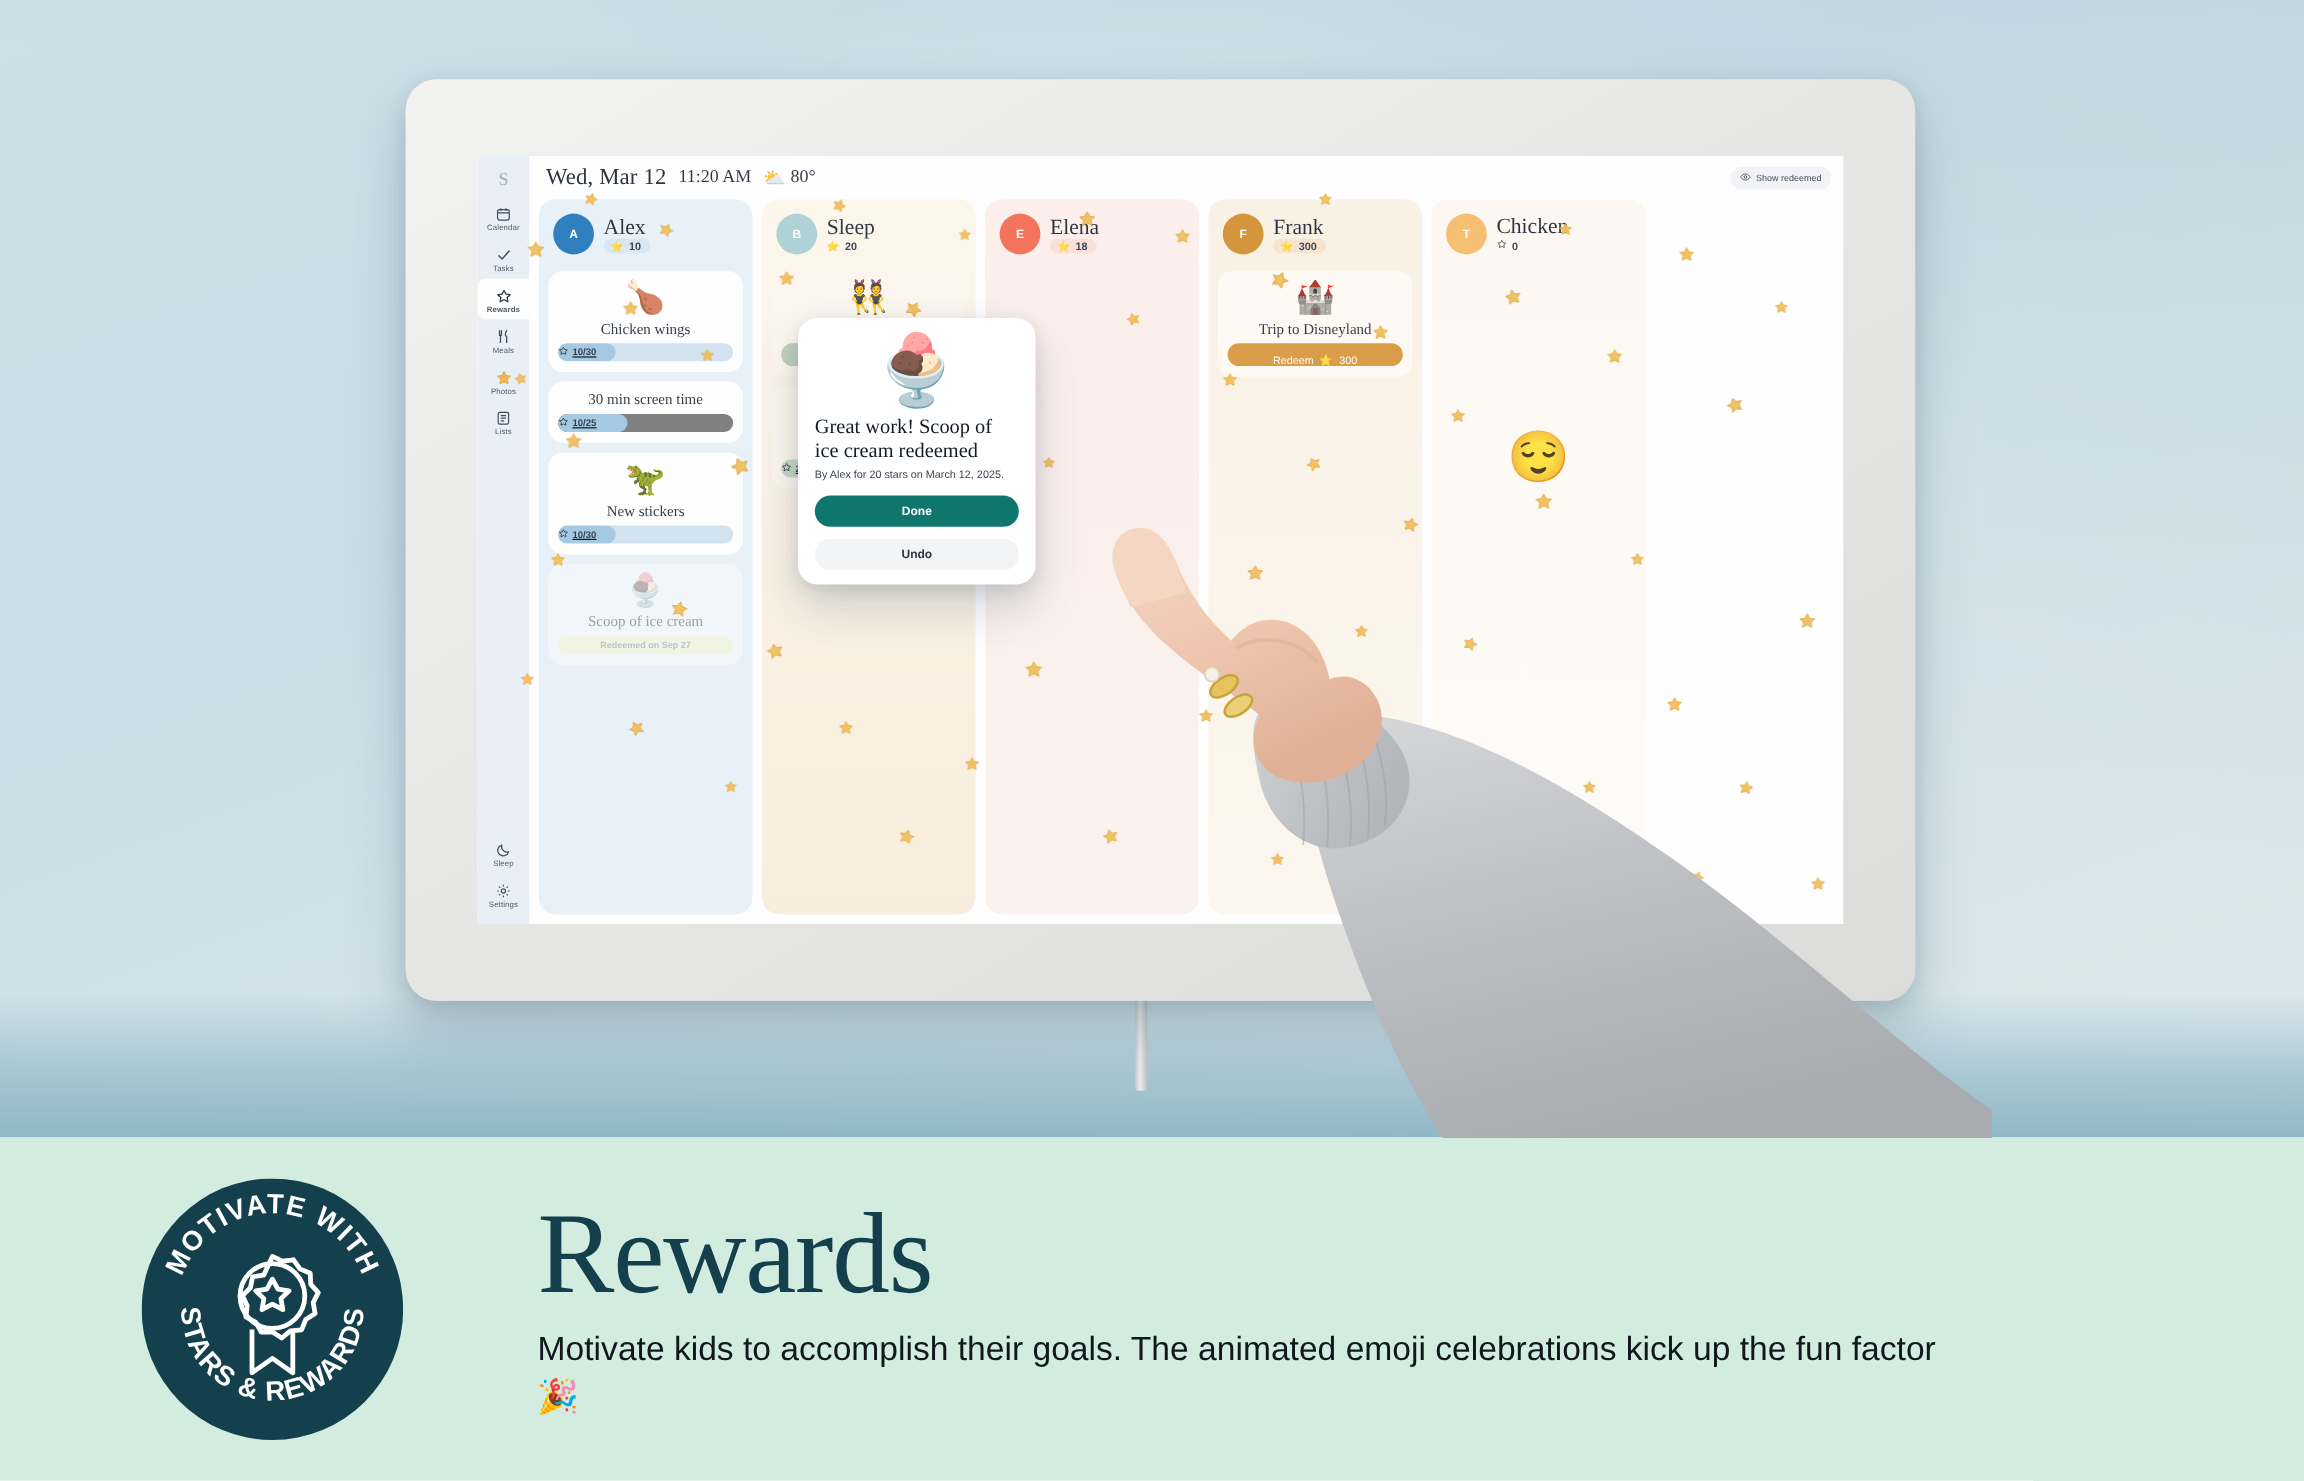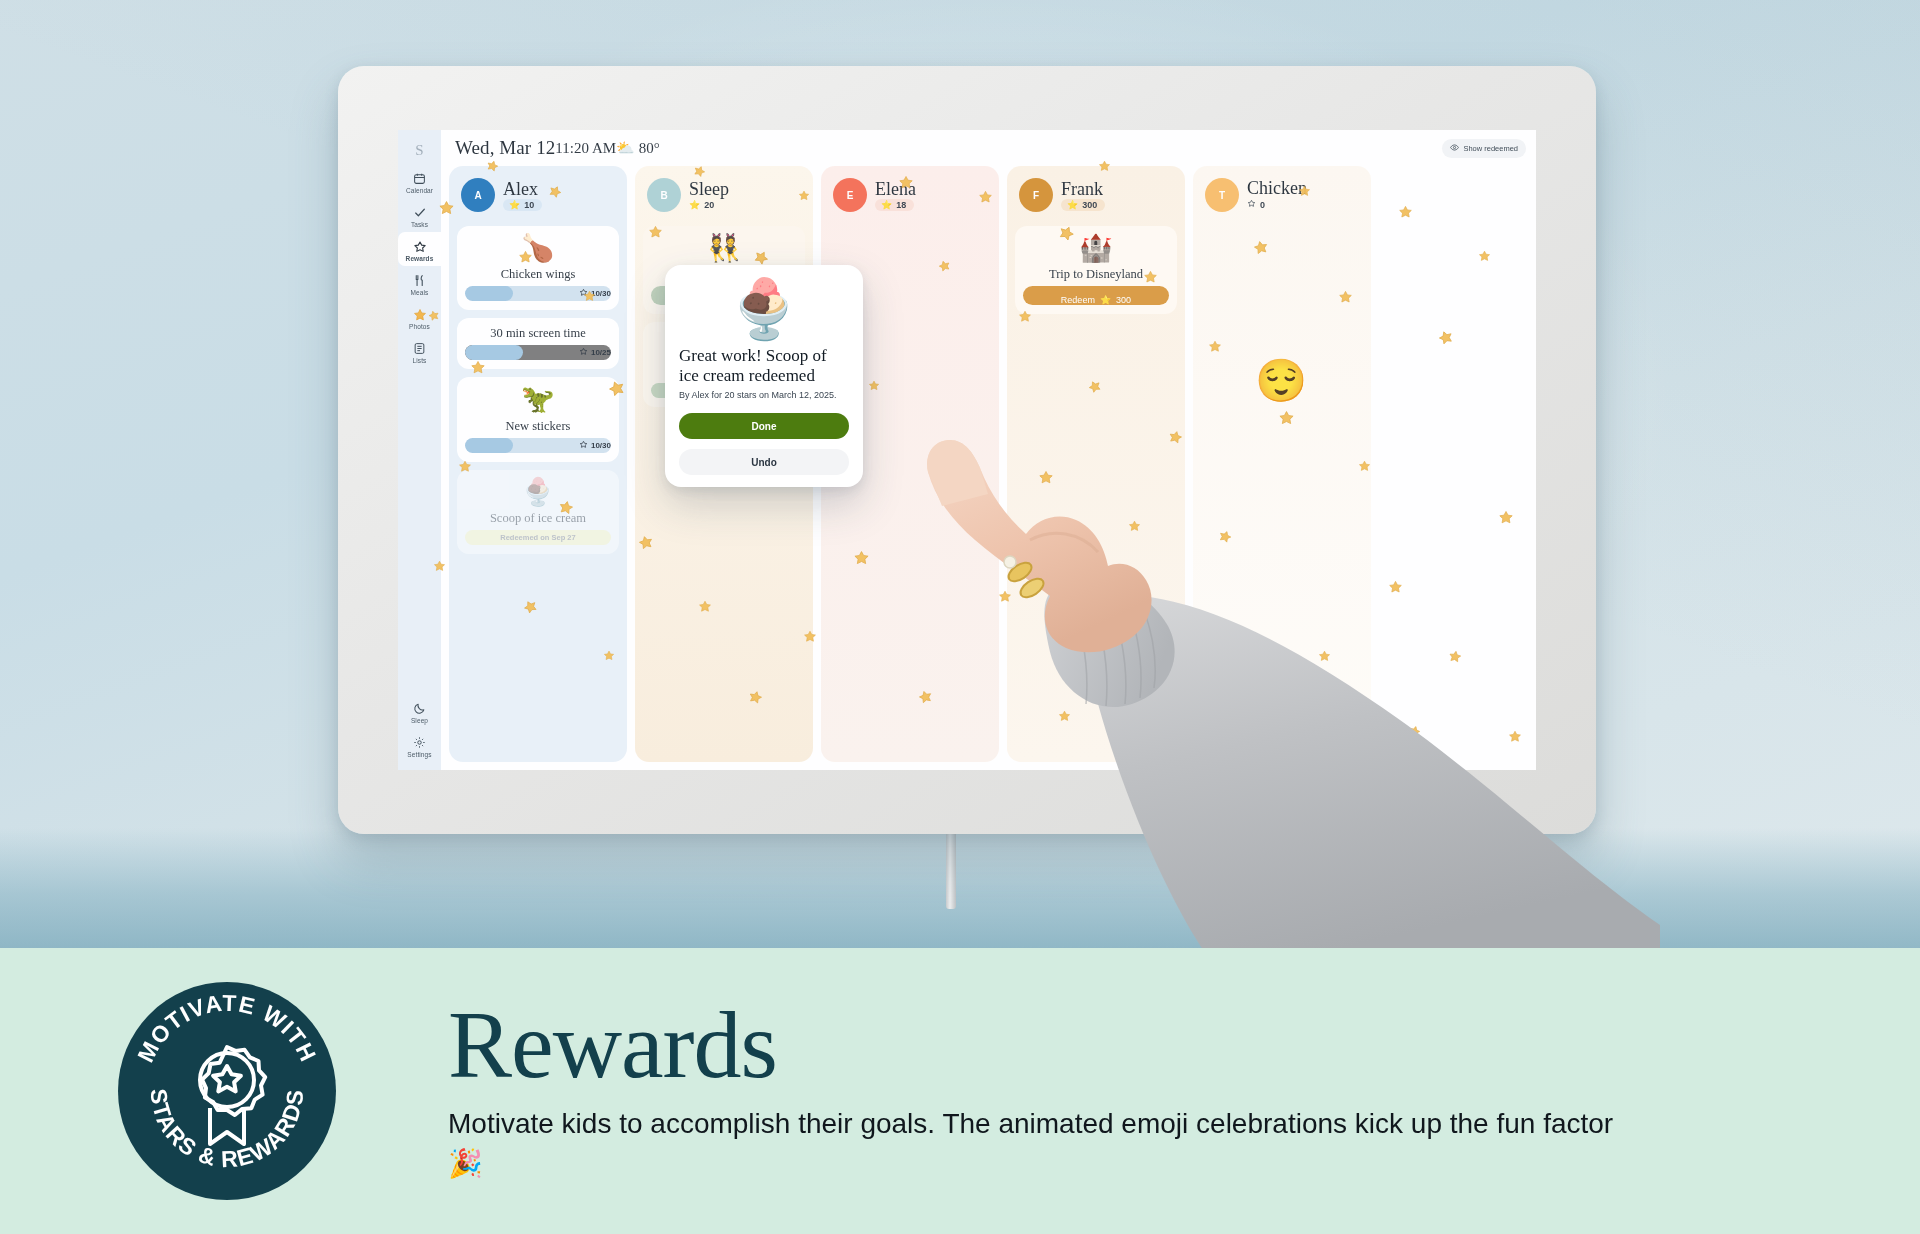--- a/index.html
+++ b/index.html
@@ -62,21 +62,21 @@
   .nav-item.active { background: #ffffff; border-radius: 7px 0 0 7px; }
   .nav-ico { display: block; height: 15px; line-height: 15px; font-size: 13px; }
   .nav-ico svg { display: inline-block; vertical-align: middle; }
   .nav-lbl { display: block; font-size: 6.5px; letter-spacing: .1px; margin-top: 2px; color: #3a4a56; }
   .nav-item.active .nav-lbl { font-weight: bold; }
   #nav-bottom { position: absolute; bottom: 8px; left: 0; width: 43px; }
 
   #content { flex: 1; display: flex; flex-direction: column; min-width: 0; background: #fff; }
 
   #topbar {
-    height: 36px; display: flex; align-items: center; 
+    height: 36px; display: flex; align-items: center; gap: 10px;
     padding: 0 10px 0 14px; flex: 0 0 36px;
   }
   #date-txt { font-family: "Liberation Serif", serif; font-size: 19px; color: #16202a; letter-spacing: .1px; }
   #time-txt { font-family: "Liberation Serif", serif; font-size: 15px; color: #1c2630; }
   #weather { display: flex; align-items: center; gap: 4px; font-family: "Liberation Serif", serif; font-size: 15px; color: #1c2630; }
   #topbar-spacer { flex: 1; }
   #show-redeemed {
     display: flex; align-items: center; gap: 4px;
     font-size: 7.5px; color: #2b3945; padding: 4px 8px; border-radius: 11px;
     background: #f1f3f5; cursor: pointer; white-space: nowrap;
@@ -102,21 +102,21 @@
   }
 
   .reward-card {
     border-radius: 12px; padding: 8px 8px 9px; display: flex; flex-direction: column;
     align-items: center; gap: 5px; cursor: pointer;
   }
   .card-emoji { font-size: 27px; line-height: 1.05; }
   .card-title { font-family: "Liberation Serif", serif; font-size: 12.5px; color: #1d2731; text-align: right; line-height: 1.12; }
   .progress {
     width: 100%; height: 15px; border-radius: 8px; position: relative; overflow: hidden;
-    display: flex; align-items: center; justify-content: flex-end;
+    display: flex; align-items: center; justify-content: flex-start; text-decoration: underline;
   }
   .progress-fill { position: absolute; left: 0; top: 0; bottom: 0; border-radius: 8px; }
   .progress-lbl { position: relative; font-size: 8px; font-weight: bold; color: #1f2a35; display: flex; align-items: center; gap: 3px; }
   .redeem-btn {
     width: 100%; height: 19px; border-radius: 10px; display: flex; align-items: flex-end;
     justify-content: center; gap: 5px; color: #fff; font-size: 9px; font-weight: normal; cursor: pointer;
   }
   .redeemed-bar {
     width: 100%; height: 15px; border-radius: 8px; background: #fef9c3;
     display: flex; align-items: center; justify-content: center;
@@ -134,21 +134,21 @@
     box-shadow: 0 18px 40px rgba(50,70,90,0.22), 0 4px 12px rgba(50,70,90,0.12);
     display: flex; flex-direction: column; align-items: center; gap: 4px;
   }
   #modal-emoji { font-size: 58px; line-height: 1.05; margin-bottom: 2px; }
   #modal-title {
     font-family: "Liberation Serif", serif; font-size: 17px; color: #121b24;
     text-align: left; line-height: 1.16; width: 100%;
   }
   #modal-sub { font-size: 9px; color: #3b4652; width: 100%; text-align: left; margin-top: 1px; }
   #modal-done {
-    width: 100%; height: 26px; border-radius: 13px; background: #4d7c0f; color: #fff;
+    width: 100%; height: 26px; border-radius: 13px; background: #0f766e; color: #fff;
     display: flex; align-items: center; justify-content: center; font-size: 10px; font-weight: bold;
     margin-top: 9px; cursor: pointer;
   }
   #modal-undo {
     width: 100%; height: 26px; border-radius: 13px; background: #f3f4f6; color: #2b3642;
     display: flex; align-items: center; justify-content: center; font-size: 10px; font-weight: bold;
     margin-top: 6px; cursor: pointer;
   }
 
   

